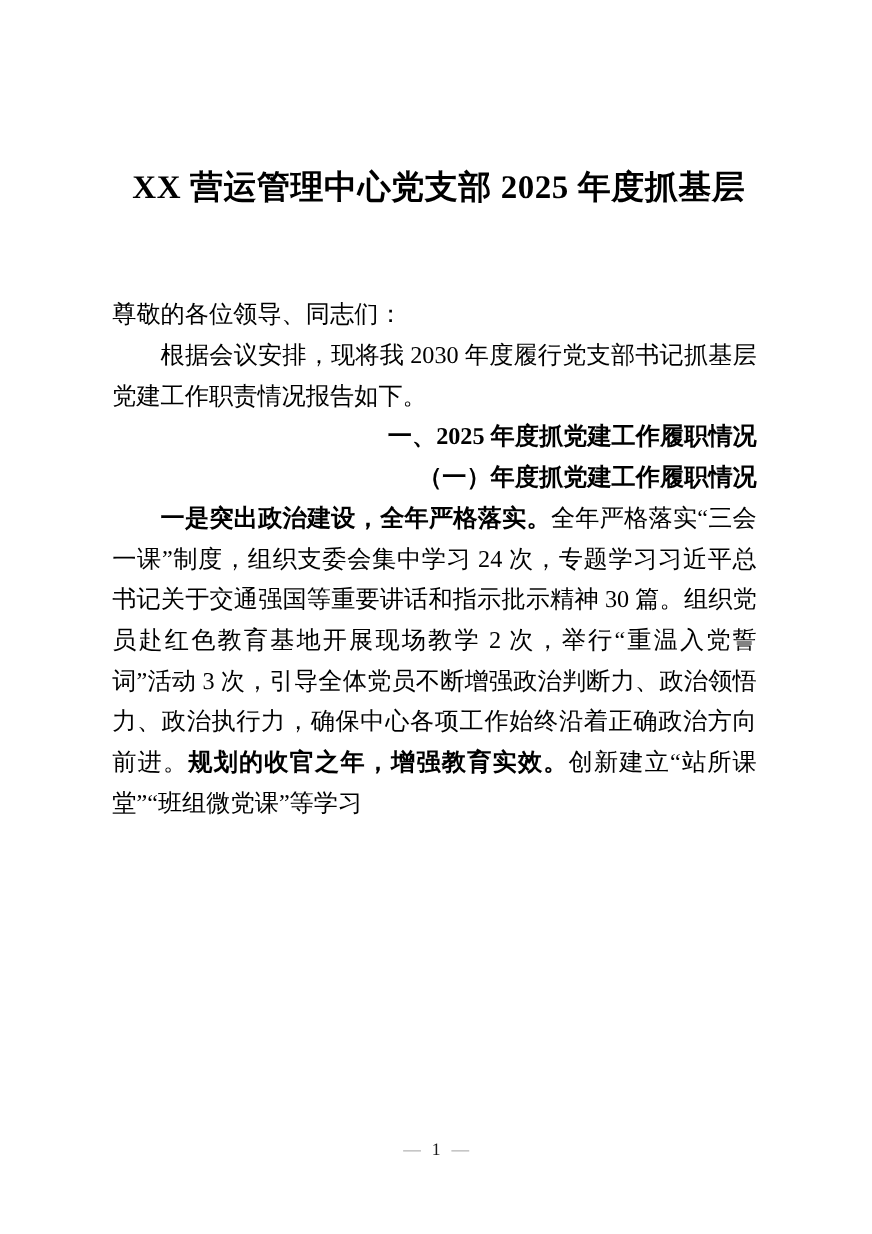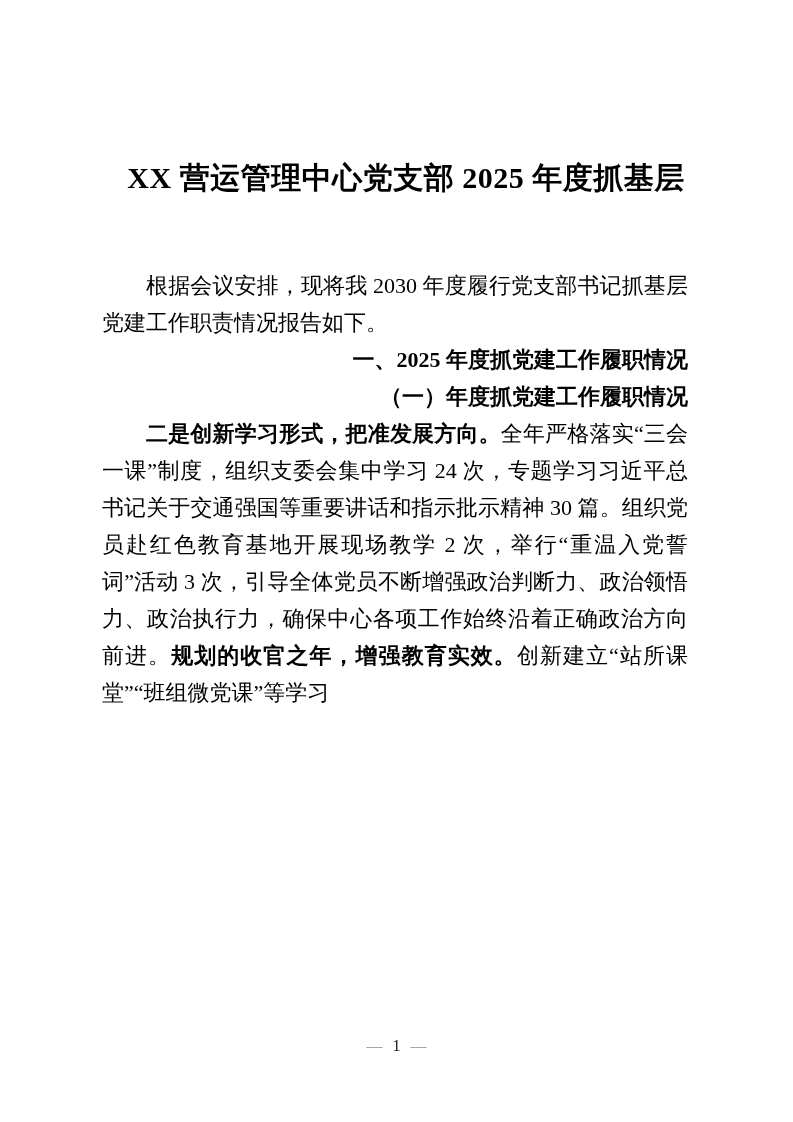--- a/index.html
+++ b/index.html
@@ -14,21 +14,21 @@
     background: #ffffff;
     overflow: hidden;
     color: #000000;
     font-family: "Liberation Serif", "DejaVu Serif", serif;
   }
   .doc-title {
     position: absolute;
     top: 144px;
     left: 102px;
     width: 586px;
-    margin: 11px;
+    margin: 4px;
     text-align: center;
     font-size: 30px;
     line-height: 46px;
     font-weight: bold;
     letter-spacing: 0.5px;
   }
   .doc-title .title-line {
     white-space: nowrap;
   }
   .doc-body {
@@ -75,24 +75,25 @@
 </head>
 <body>
 
 <div class="page">
 
   <h1 class="doc-title">
     <span class="title-line">XX 营运管理中心党支部 2025 年度抓基层</span><br>
   </h1>
 
   <div class="doc-body">
+      <p class="para"><span class="run">尊敬的各位领导、同志们：</span></p>
       <p class="para indent"><span class="run">根据会议安排，现将我 2030 年度履行党支部书记抓基层党建工作职责情况报告如下。</span></p>
       <p class="para indent heading"><span class="run bold">一、2025 年度抓党建工作履职情况</span></p>
       <p class="para indent heading"><span class="run bold">（一）年度抓党建工作履职情况</span></p>
-      <p class="para indent"><span class="run bold">二是创新学习形式，把准发展方向。</span><span class="run">全年严格落实“三会一课”制度，组织支委会集中学习 24 次，专题学习习近平总书记关于交通强国等重要讲话和指示批示精神 30 篇。组织党员赴红色教育基地开展现场教学 2 次，举行“重温入党誓词”活动 3 次，引导全体党员不断增强政治判断力、政治领悟力、政治执行力，确保中心各项工作始终沿着正确政治方向前进。</span><span class="run bold">规划的收官之年，增强教育实效。</span><span class="run">创新建立“站所课堂”“班组微党课”等学习</span></p>
+      <p class="para indent"><span class="run bold">一是突出政治建设，全年严格落实。</span><span class="run">全年严格落实“三会一课”制度，组织支委会集中学习 24 次，专题学习习近平总书记关于交通强国等重要讲话和指示批示精神 30 篇。组织党员赴红色教育基地开展现场教学 2 次，举行“重温入党誓词”活动 3 次，引导全体党员不断增强政治判断力、政治领悟力、政治执行力，确保中心各项工作始终沿着正确政治方向前进。</span><span class="run bold">规划的收官之年，增强教育实效。</span><span class="run">创新建立“站所课堂”“班组微党课”等学习</span></p>
     </div>
 
   <div class="footer">
     <span class="dash">—</span>
     <span class="page-num">1</span>
     <span class="dash">—</span>
   </div>
 
 </div>
 

